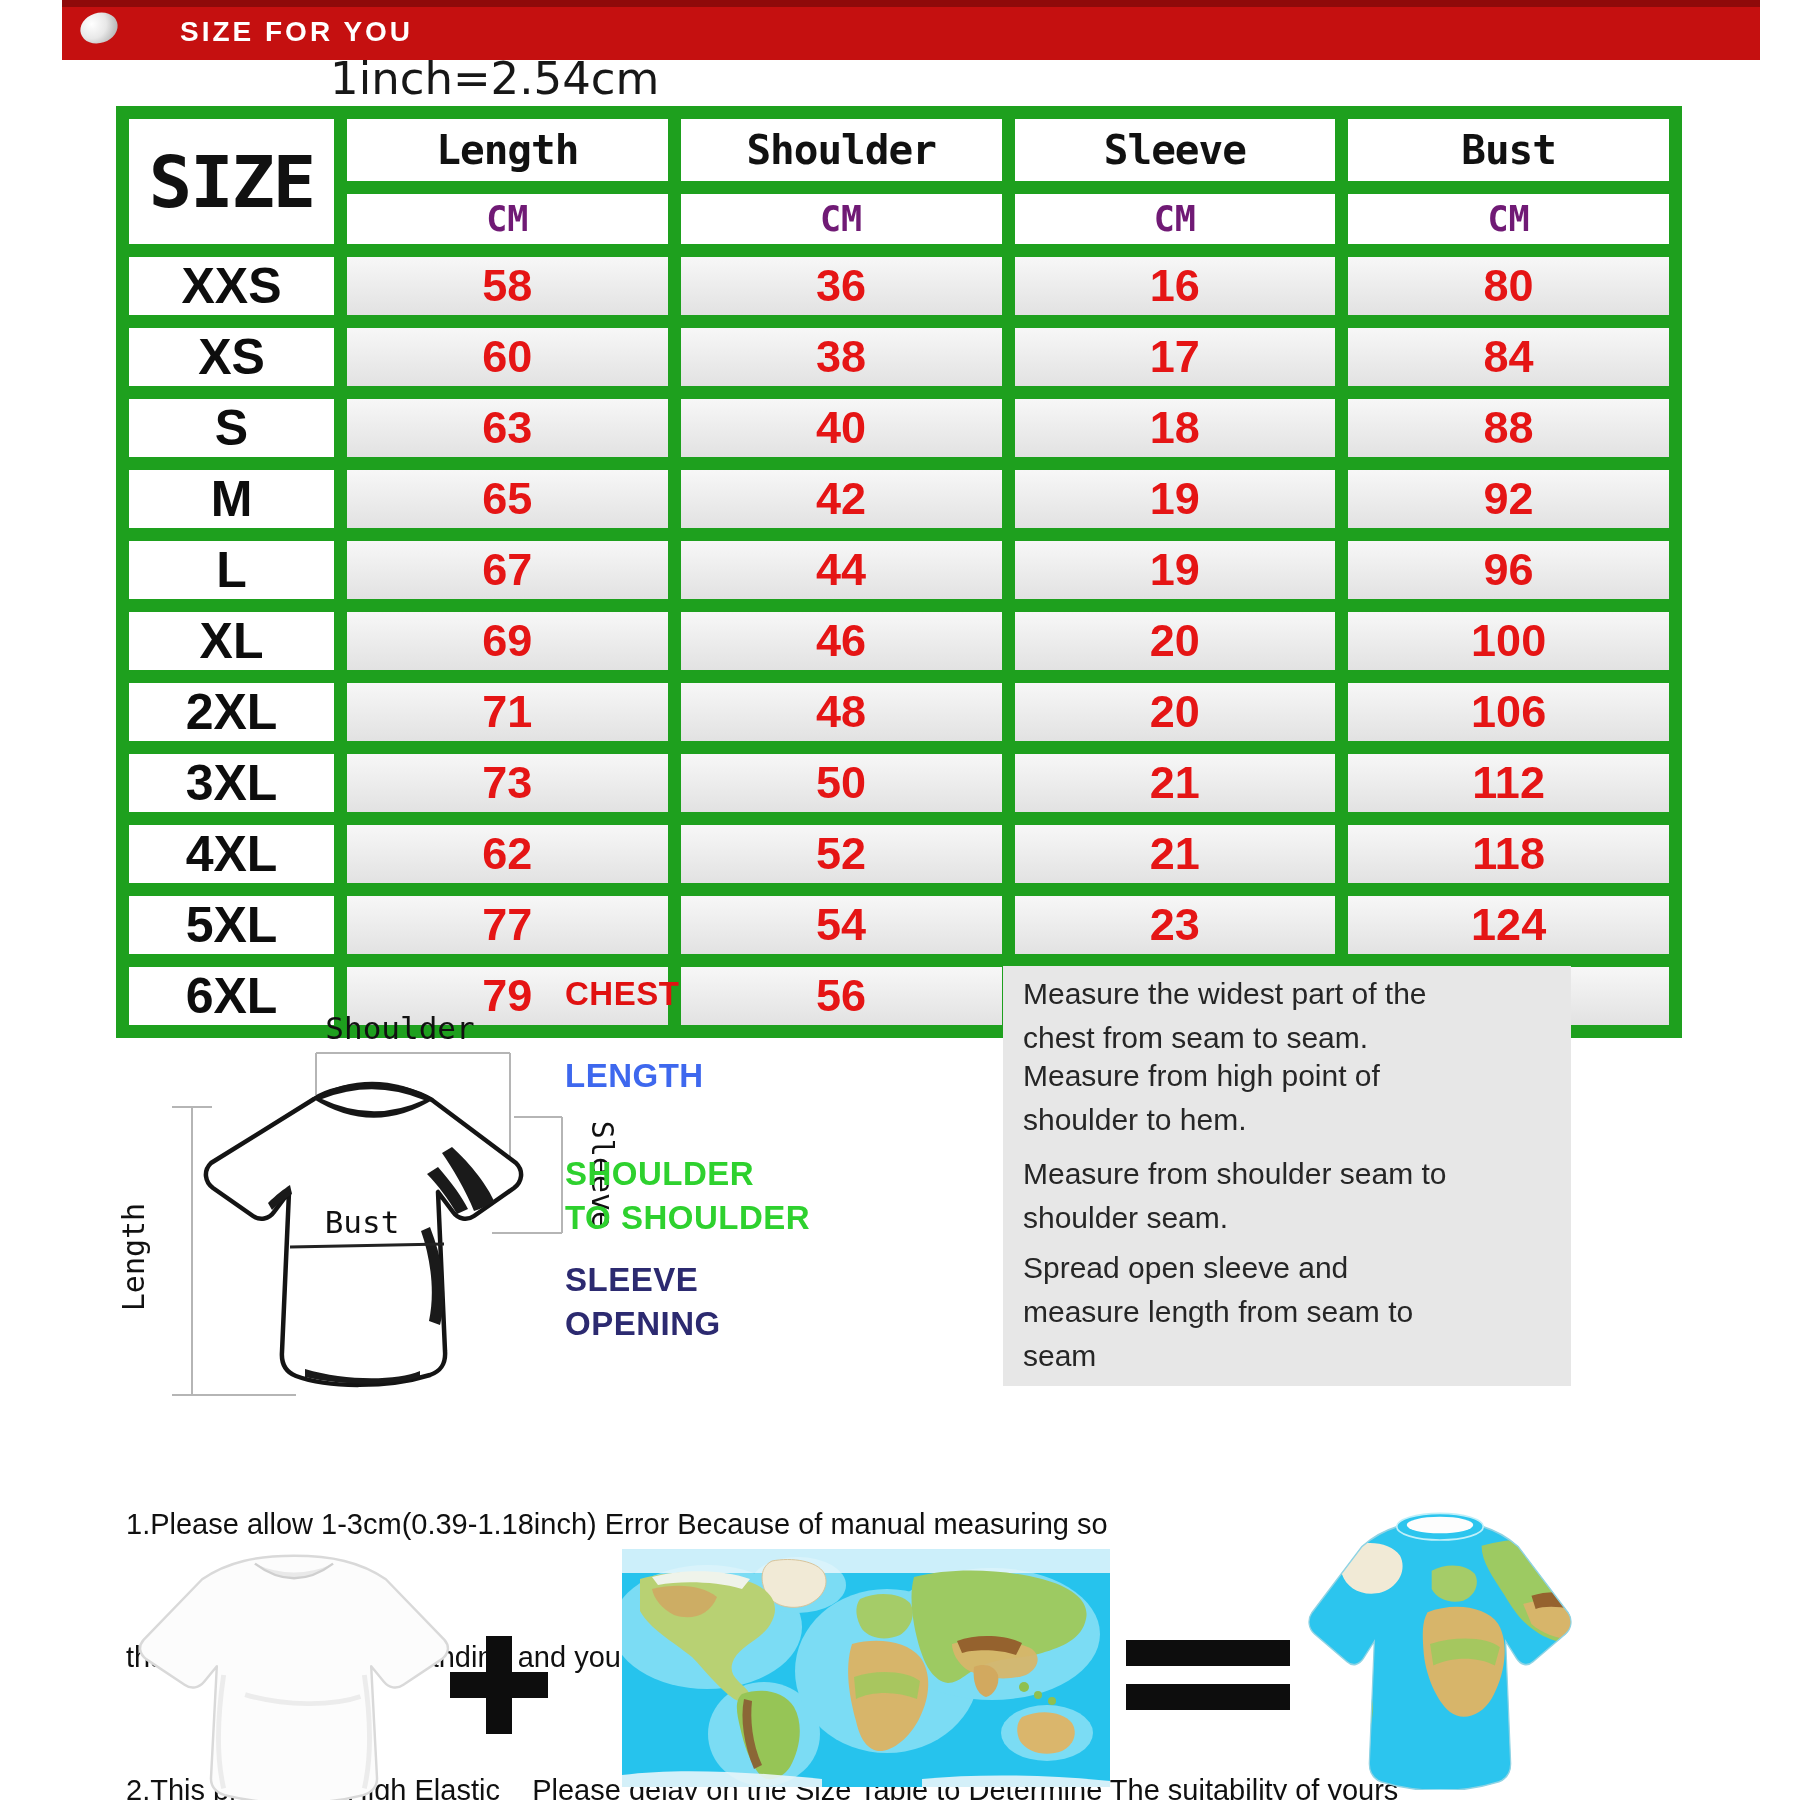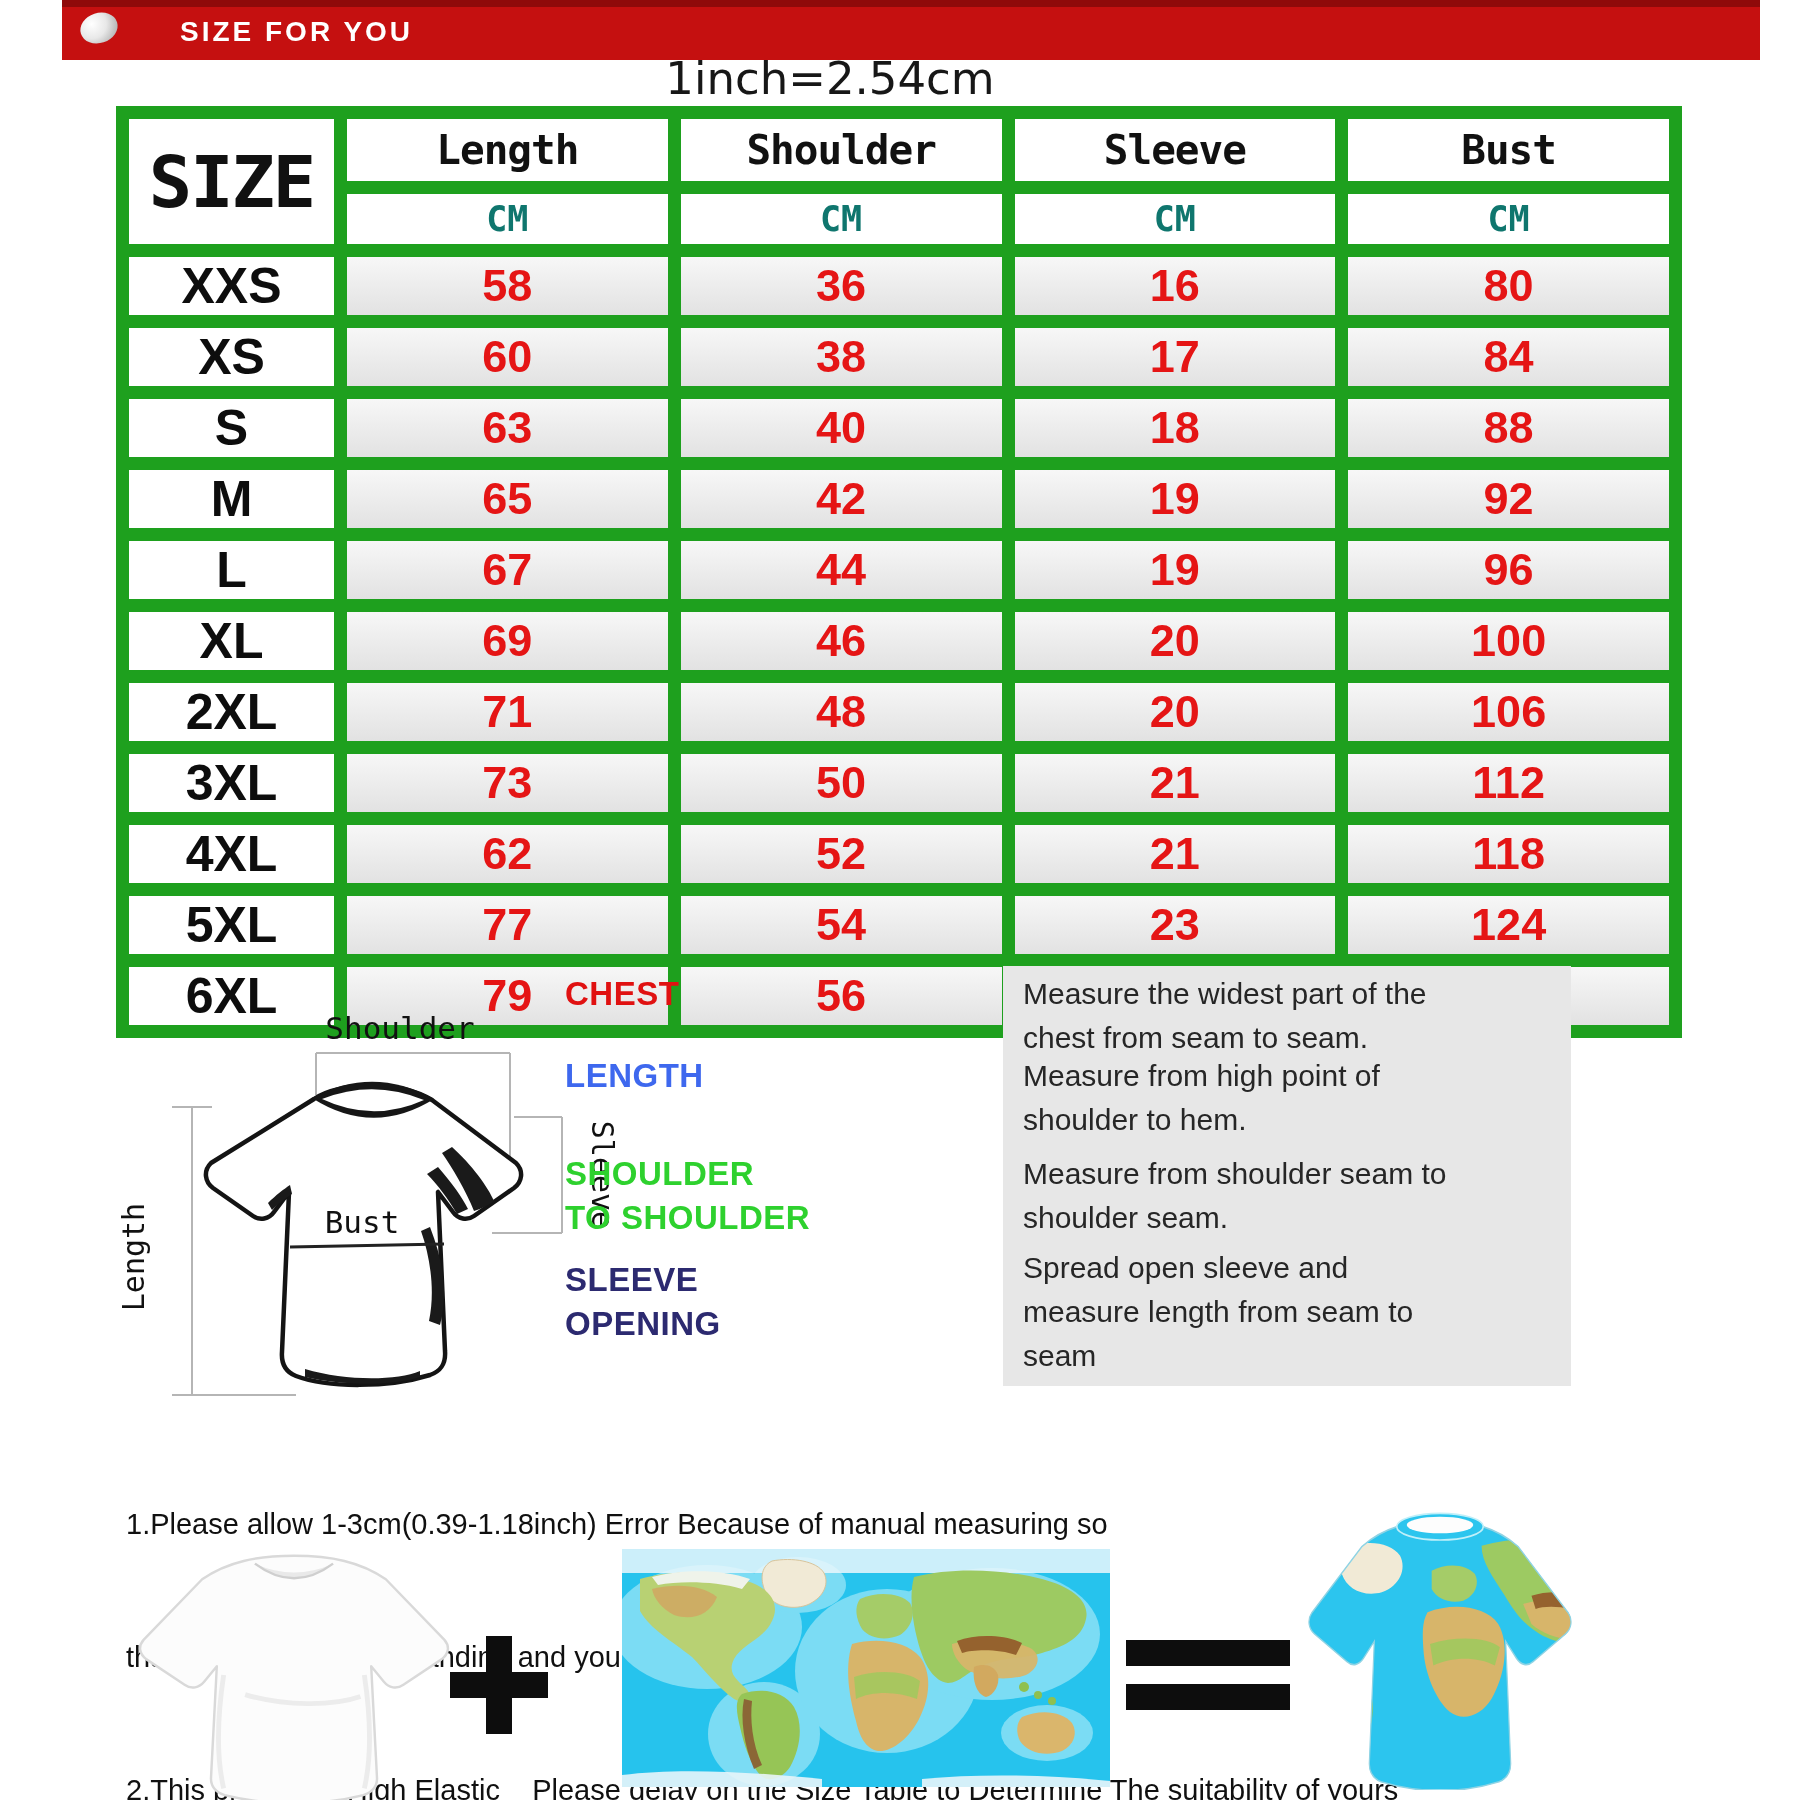--- a/index.html
+++ b/index.html
@@ -9,35 +9,35 @@
   
   .banner{position:absolute;left:62px;top:0;width:1698px;height:60px;
     background:linear-gradient(180deg,#8f0a0a 0px,#8f0a0a 7px,#c51010 7px);}
   .grommet{position:absolute;left:18px;top:13px;width:38px;height:30px;border-radius:50%;
     background:radial-gradient(circle at 35% 30%,#ffffff 0%,#e8e8e8 45%,#9a9a9a 100%);
     transform:rotate(-18deg);}
   .banner-title{position:absolute;left:118px;top:16px;color:#fff;font-weight:bold;
     font-size:28px;letter-spacing:3px;font-family:"Liberation Sans",sans-serif;}
 
   
-  .unit-note{position:absolute;left:330px;top:52px;width:1000px;text-align:center;
+  .unit-note{position:absolute;left:330px;top:52px;width:1000px;text-align:left;
     font-family:"DejaVu Sans",sans-serif;font-size:45px;color:#171717;}
 
   
   .table-wrap{position:absolute;left:116px;top:106px;width:1566px;height:860px;border-radius:32px;}
   table.size{border-collapse:separate;border-spacing:13px;background:#1ea01e;
     width:100%;height:100%;table-layout:fixed;}
   table.size th,table.size td{text-align:center;vertical-align:middle;padding:0;overflow:hidden;}
   .hr1{height:62px}.hr2{height:50px}
   .corner{background:#fff;font-family:"DejaVu Sans Mono",monospace;font-weight:bold;
     font-size:72px;color:#111;letter-spacing:-2px;}
   .col-h{background:#fff;font-family:"DejaVu Sans Mono",monospace;font-weight:bold;
     font-size:41px;color:#111;letter-spacing:-1px;}
   .cm{background:#fff;font-family:"DejaVu Sans Mono",monospace;font-weight:bold;
-    font-size:35px;color:#0f766e;}
+    font-size:35px;color:#701a75;}
   td.size-label{background:#fff;font-weight:bold;font-size:50px;color:#0d0d0d;
     font-family:"Liberation Sans",sans-serif;}
   td.val{background:linear-gradient(180deg,#f7f7f7 0%,#e2e2e2 100%);font-weight:bold;
     font-size:45px;color:#e51515;font-family:"Liberation Sans",sans-serif;}
 
   
   .diagram{position:absolute;left:100px;top:995px;width:520px;height:415px;}
 
   
   .guide-panel{position:absolute;left:1003px;top:966px;width:568px;height:420px;background:#e7e7e7;}

